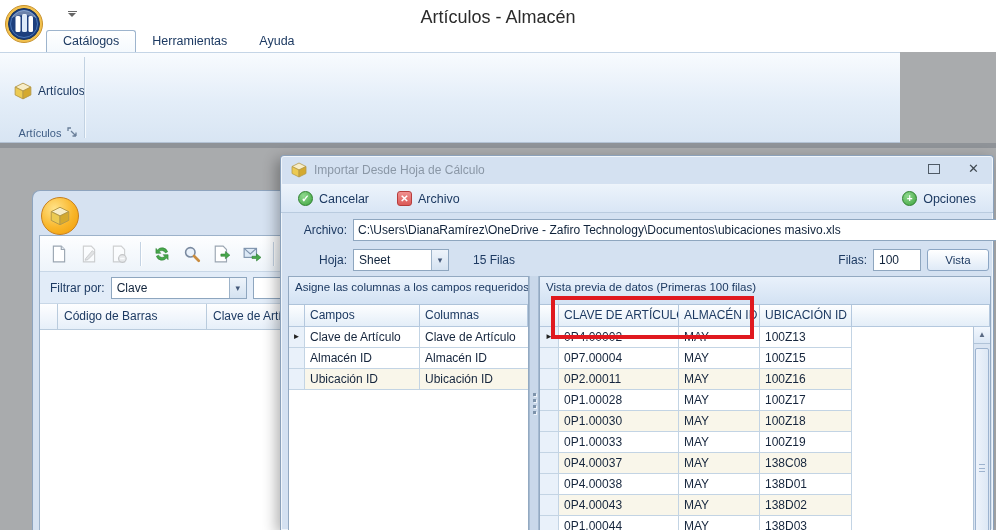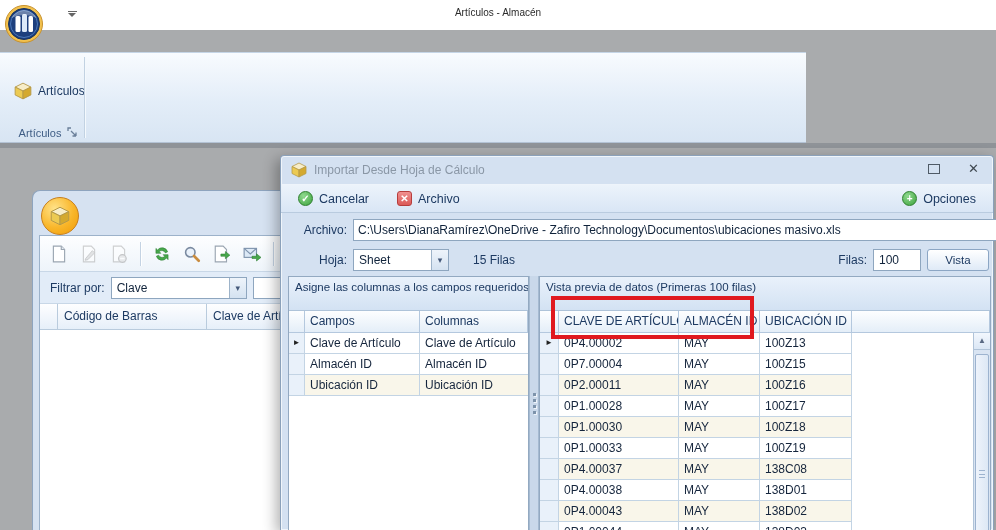--- a/index.html
+++ b/index.html
@@ -1,31 +1,31 @@
 <!DOCTYPE html>
 <html><head>
 <meta charset="utf-8">
 <style>
   * { margin:0; padding:0; box-sizing:border-box; }
   body { font-family:"Liberation Sans", sans-serif; }
   .screen { position:relative; width:996px; height:530px; overflow:hidden; background:#a9abad; color:#1d3a62; font-size:12px; }
 
   
   .titlebar { position:absolute; left:0; top:0; width:996px; height:30px; background:#ffffff; }
-  .win-title { position:absolute; left:0; right:0; top:7px; text-align:center; color:#2b2b2b; font-size:10px; }
+  .win-title { position:absolute; left:0; right:0; top:7px; text-align:center; color:#2b2b2b; font-size:18px; }
   .app-button { position:absolute; left:4px; top:4px; width:40px; height:40px; z-index:5; }
   .qat-arrow { position:absolute; left:66px; top:11px; width:12px; height:10px; color:#555; }
   .qat-arrow .bar { display:block; width:9px; height:0; border-top:1px solid #666; margin:0 auto 1px; }
   .qat-arrow .tri { display:block; width:0; height:0; border:4px solid transparent; border-top:4px solid #666; margin:0 auto; }
 
   .tabrow { position:absolute; left:0; top:30px; width:996px; height:22px; background:#ffffff; display:flex; align-items:flex-end; padding-left:46px; }
   .tab { padding:3px 16px 4px; font-size:12.5px; color:#1d3a62; cursor:default; }
   .tab.active { background:linear-gradient(#ffffff,#f4f9fd); border:1px solid #9db4cd; border-bottom:none; border-radius:3px 3px 0 0; }
 
-  .ribbon { position:absolute; left:0; top:52px; width:806px; height:91px; background:linear-gradient(#f8fbfe,#e3edf8 55%,#d8e5f3); border-top:1px solid #c5d5e6; border-bottom:1px solid #b3c2d4; }
+  .ribbon { position:absolute; left:0; top:52px; width:900px; height:91px; background:linear-gradient(#f8fbfe,#e3edf8 55%,#d8e5f3); border-top:1px solid #c5d5e6; border-bottom:1px solid #b3c2d4; }
   .ribbon-item { position:absolute; left:8px; top:26px; display:flex; align-items:center; gap:6px; padding:3px 6px; border-radius:3px; }
   .ribbon-item span { font-size:12px; }
   .group-caption { position:absolute; left:0; bottom:3px; width:80px; text-align:center; font-size:11px; color:#3f5d85; }
   .group-launcher { position:absolute; left:66px; bottom:4px; width:12px; height:12px; }
   .group-sep { position:absolute; left:84px; top:4px; bottom:4px; width:1px; background:#c2d2e2; box-shadow:1px 0 0 #f4f9fd; }
   .desktop-strip { position:absolute; left:0; top:143px; width:996px; height:5px; background:#8f9398; }
 
   
   .bg-window { position:absolute; left:32px; top:190px; width:818px; height:340px; background:#d6e2f1; border:1px solid #8ea4be; border-bottom:none; border-radius:8px 8px 0 0; z-index:1; }
   .bg-circle { position:absolute; left:8px; top:6px; width:38px; height:38px; border-radius:50%;
@@ -64,21 +64,21 @@
   .file-field { position:absolute; left:72px; top:6px; width:728px; height:22px; background:#fff; border:1px solid #8ea6bf; }
   .file-field .path { position:absolute; left:4px; right:26px; top:3px; color:#10233b; white-space:nowrap; overflow:hidden; }
   .browse-btn { position:absolute; right:1px; top:1px; bottom:1px; width:22px; background:linear-gradient(#eef4fb,#d4e2f1); border-left:1px solid #9db3c9; text-align:center; line-height:18px; color:#1d3a62; font-weight:bold; letter-spacing:1px; }
   .sheet-combo { position:absolute; left:72px; top:36px; width:96px; }
   .rows-info { position:absolute; left:192px; top:36px; line-height:22px; color:#1d3a62; }
   .filas-combo { position:absolute; left:592px; top:36px; width:48px;gap:47px; }
   .preview-btn { position:absolute; left:646px; top:36px; width:62px; height:22px; background:linear-gradient(#ffffff,#dfeaf7); border:1px solid #8ca6c4; border-radius:3px; text-align:center; line-height:20px; color:#1d3a62; font-size:11.5px; }
 
   
   .panel { position:absolute; top:120px; bottom:0; border:1px solid #93a9c1; border-bottom:none; background:#ffffff; }
-  .panel-caption { height:34px; background:linear-gradient(#e9f1fb,#d3e2f3); border-bottom:1px solid #aec3d9; color:#1d3a62; font-size:11.5px; line-height:20px; padding-left:6px; white-space:nowrap; overflow:hidden; }
+  .panel-caption { height:28px; background:linear-gradient(#e9f1fb,#d3e2f3); border-bottom:1px solid #aec3d9; color:#1d3a62; font-size:11.5px; line-height:20px; padding-left:6px; white-space:nowrap; overflow:hidden; }
   .map-panel { left:7px; width:241px; }
   .prev-panel { left:258px; width:452px; }
   .splitter { position:absolute; top:120px; bottom:0; left:248px; width:10px; background:#c9d8ea; border-left:1px solid #a5bad1; border-right:1px solid #a5bad1; display:flex; flex-direction:column; align-items:center; justify-content:center; gap:3px; }
   .splitter i { width:3px; height:3px; background:#7d93ab; box-shadow:1px 1px 0 #eef4fb; }
 
   .trow { display:flex; height:21px; }
   .thead { height:22px; }
   .tcell { border-right:1px solid #c3d4e4; border-bottom:1px solid #c3d4e4; padding:0 5px; line-height:20px; color:#15253c; white-space:nowrap; overflow:hidden; }
   .hd .tcell { background:linear-gradient(#fdfeff,#e4eef8); border-right:1px solid #b4c8de; border-bottom:1px solid #b4c8de; color:#1d3a62; }
   .ind { background:#e9f1fa; padding:0; display:flex; align-items:center; justify-content:center; }
@@ -115,20 +115,25 @@
       <rect x="18" y="10" width="5" height="18" rx="1.5" fill="#dce9f8"></rect>
       <rect x="24.5" y="12" width="4.5" height="16" rx="1.5" fill="#ffffff"></rect>
       <path d="M7 14 Q20 8 33 14 Q27 6 20 6 Q13 6 7 14" fill="#ffffff" opacity=".35"></path>
     </svg>
   </div>
   <div class="qat-arrow">
     <span class="bar"></span>
       <span class="tri"></span>
   </div>
 
+  <div class="tabrow">
+    <div class="tab active">Catálogos</div>
+    <div class="tab">Herramientas</div>
+    <div class="tab">Ayuda</div>
+  </div>
 
   <div class="ribbon">
     <div class="ribbon-item">
       <svg width="18" height="18" viewBox="0 0 16 16">
         <polygon points="8,1 15,4.5 8,8 1,4.5" fill="#f7edc8" stroke="#b59a4a" stroke-width="0.8"></polygon>
         <polygon points="1,4.5 8,8 8,15 1,11.5" fill="#ecca52" stroke="#b59a4a" stroke-width="0.8"></polygon>
         <polygon points="15,4.5 8,8 8,15 15,11.5" fill="#d4a92f" stroke="#b59a4a" stroke-width="0.8"></polygon>
       </svg>
       <span>Artículos</span>
     </div>

